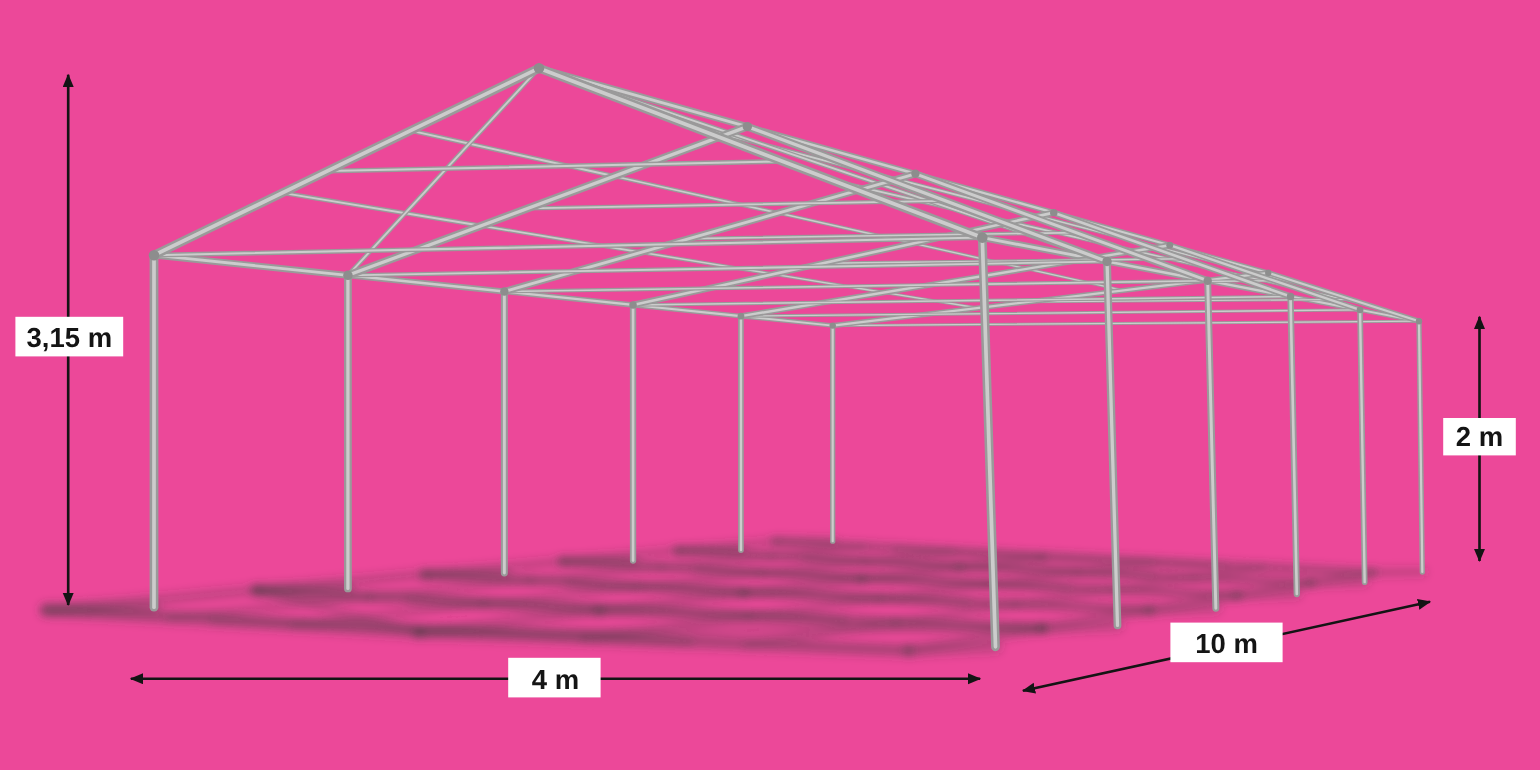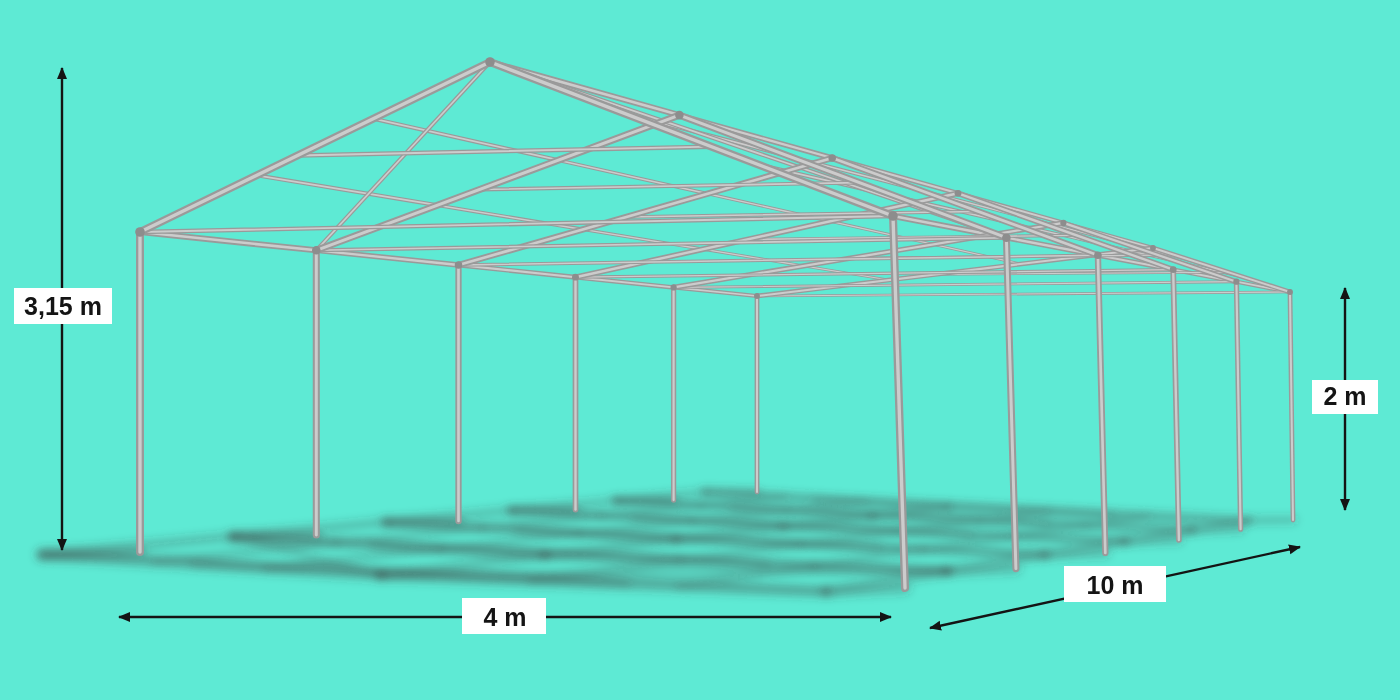--- a/index.html
+++ b/index.html
@@ -1,16 +1,16 @@
 <!DOCTYPE html>
 <html><head>
 <meta charset="utf-8">
 <style>
   html,body{margin:0;padding:0;background:#ffffff;}
-  .canvas{position:relative;width:1400px;height:700px;background:#5eead4;overflow:hidden;}
+  .canvas{position:relative;width:1400px;height:700px;background:#ec4899;overflow:hidden;}
   svg{display:block;}
   .dimline{stroke:#141414;stroke-width:2.4;fill:none;}
   .lblbg{fill:#ffffff;}
   .dimlbl{font-family:"Liberation Sans",sans-serif;font-weight:700;font-size:25px;fill:#141414;text-anchor:middle;}
 </style>
 </head>
 <body>
 
 <div class="canvas">
   <svg width="1400" height="700" viewBox="0 0 1400 700">

